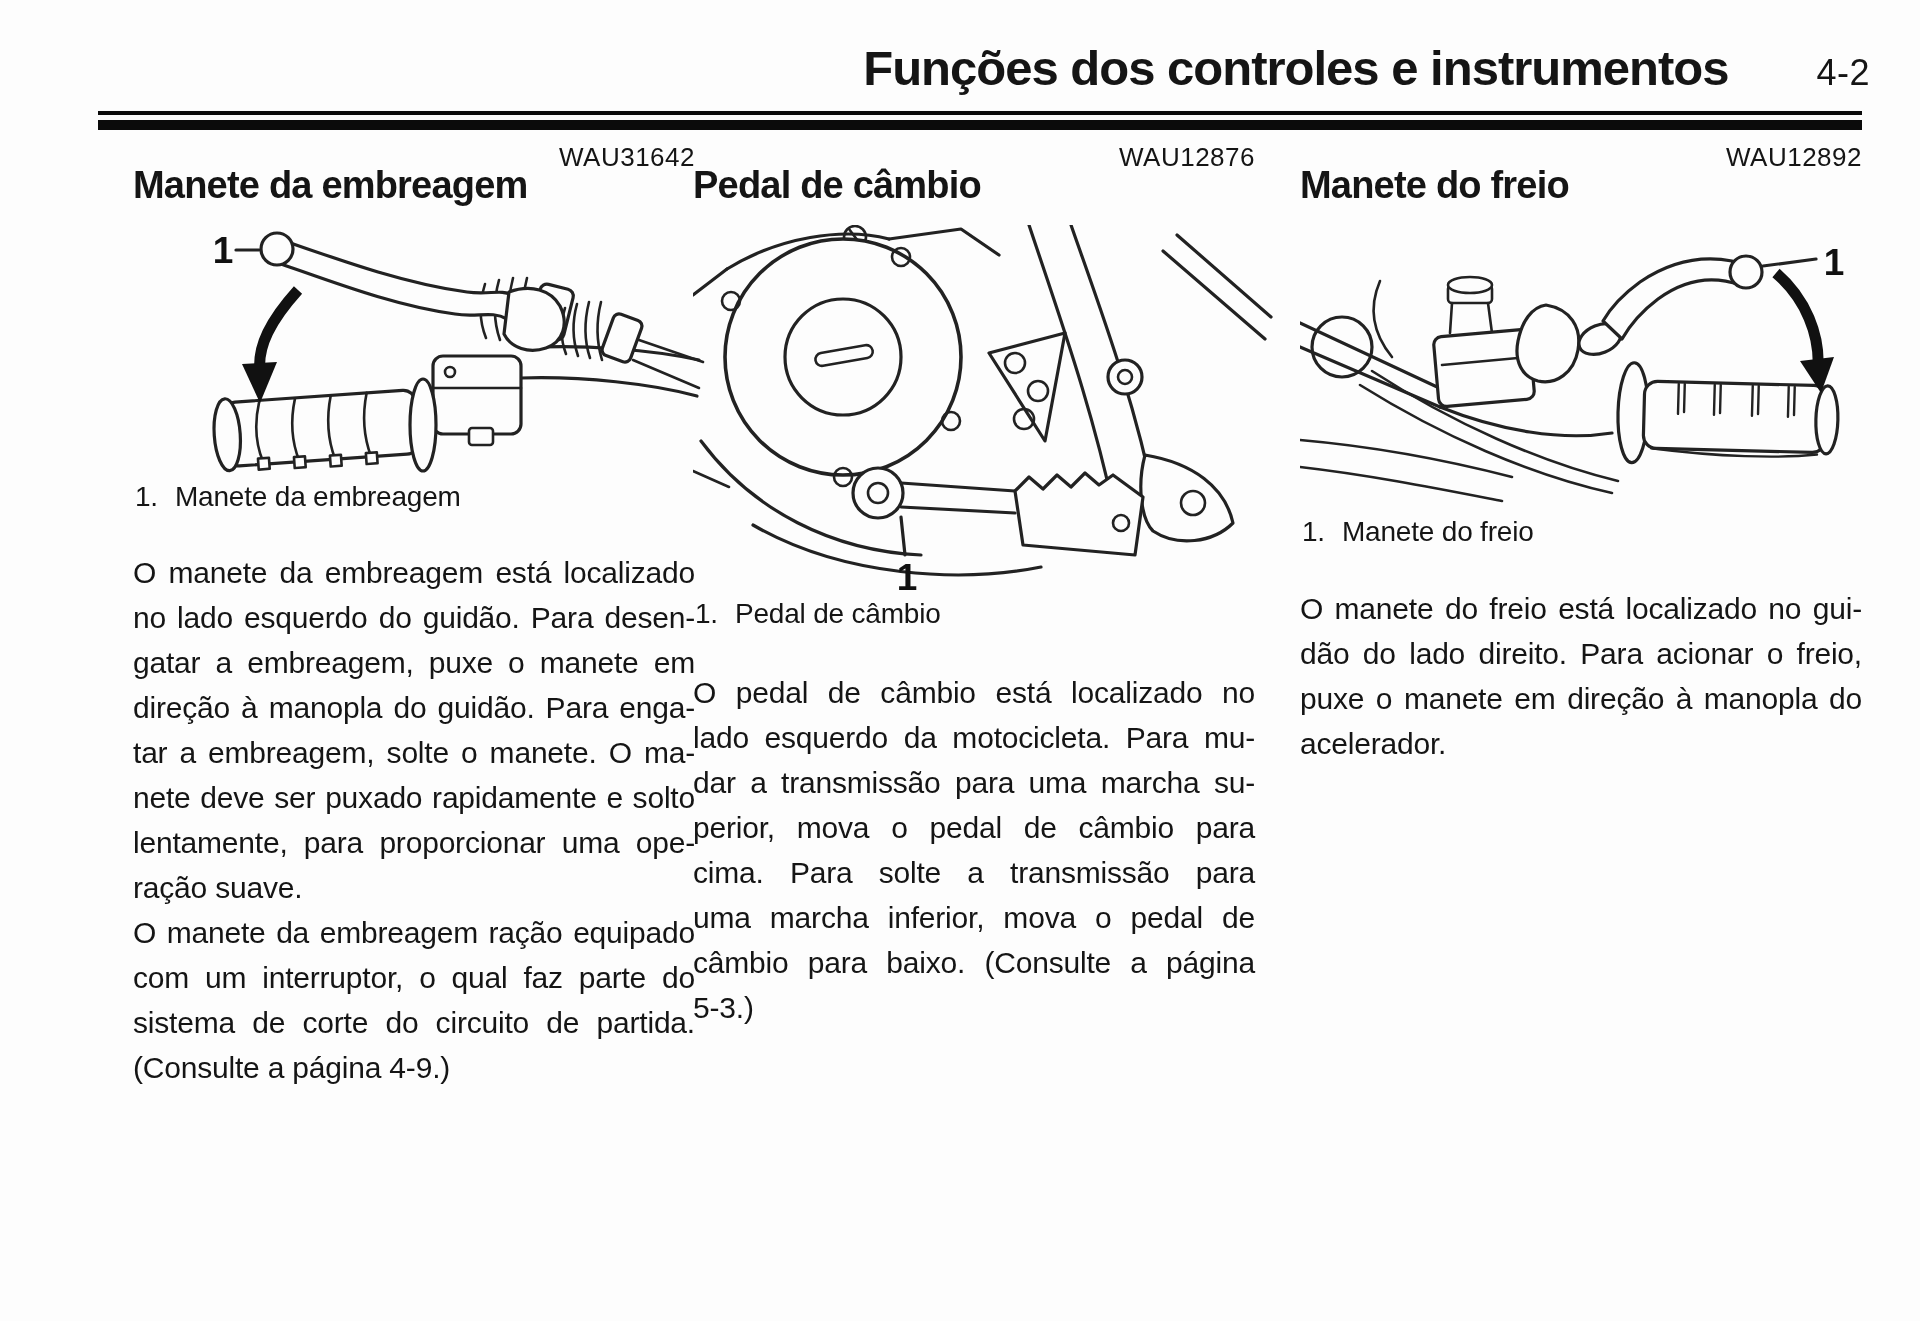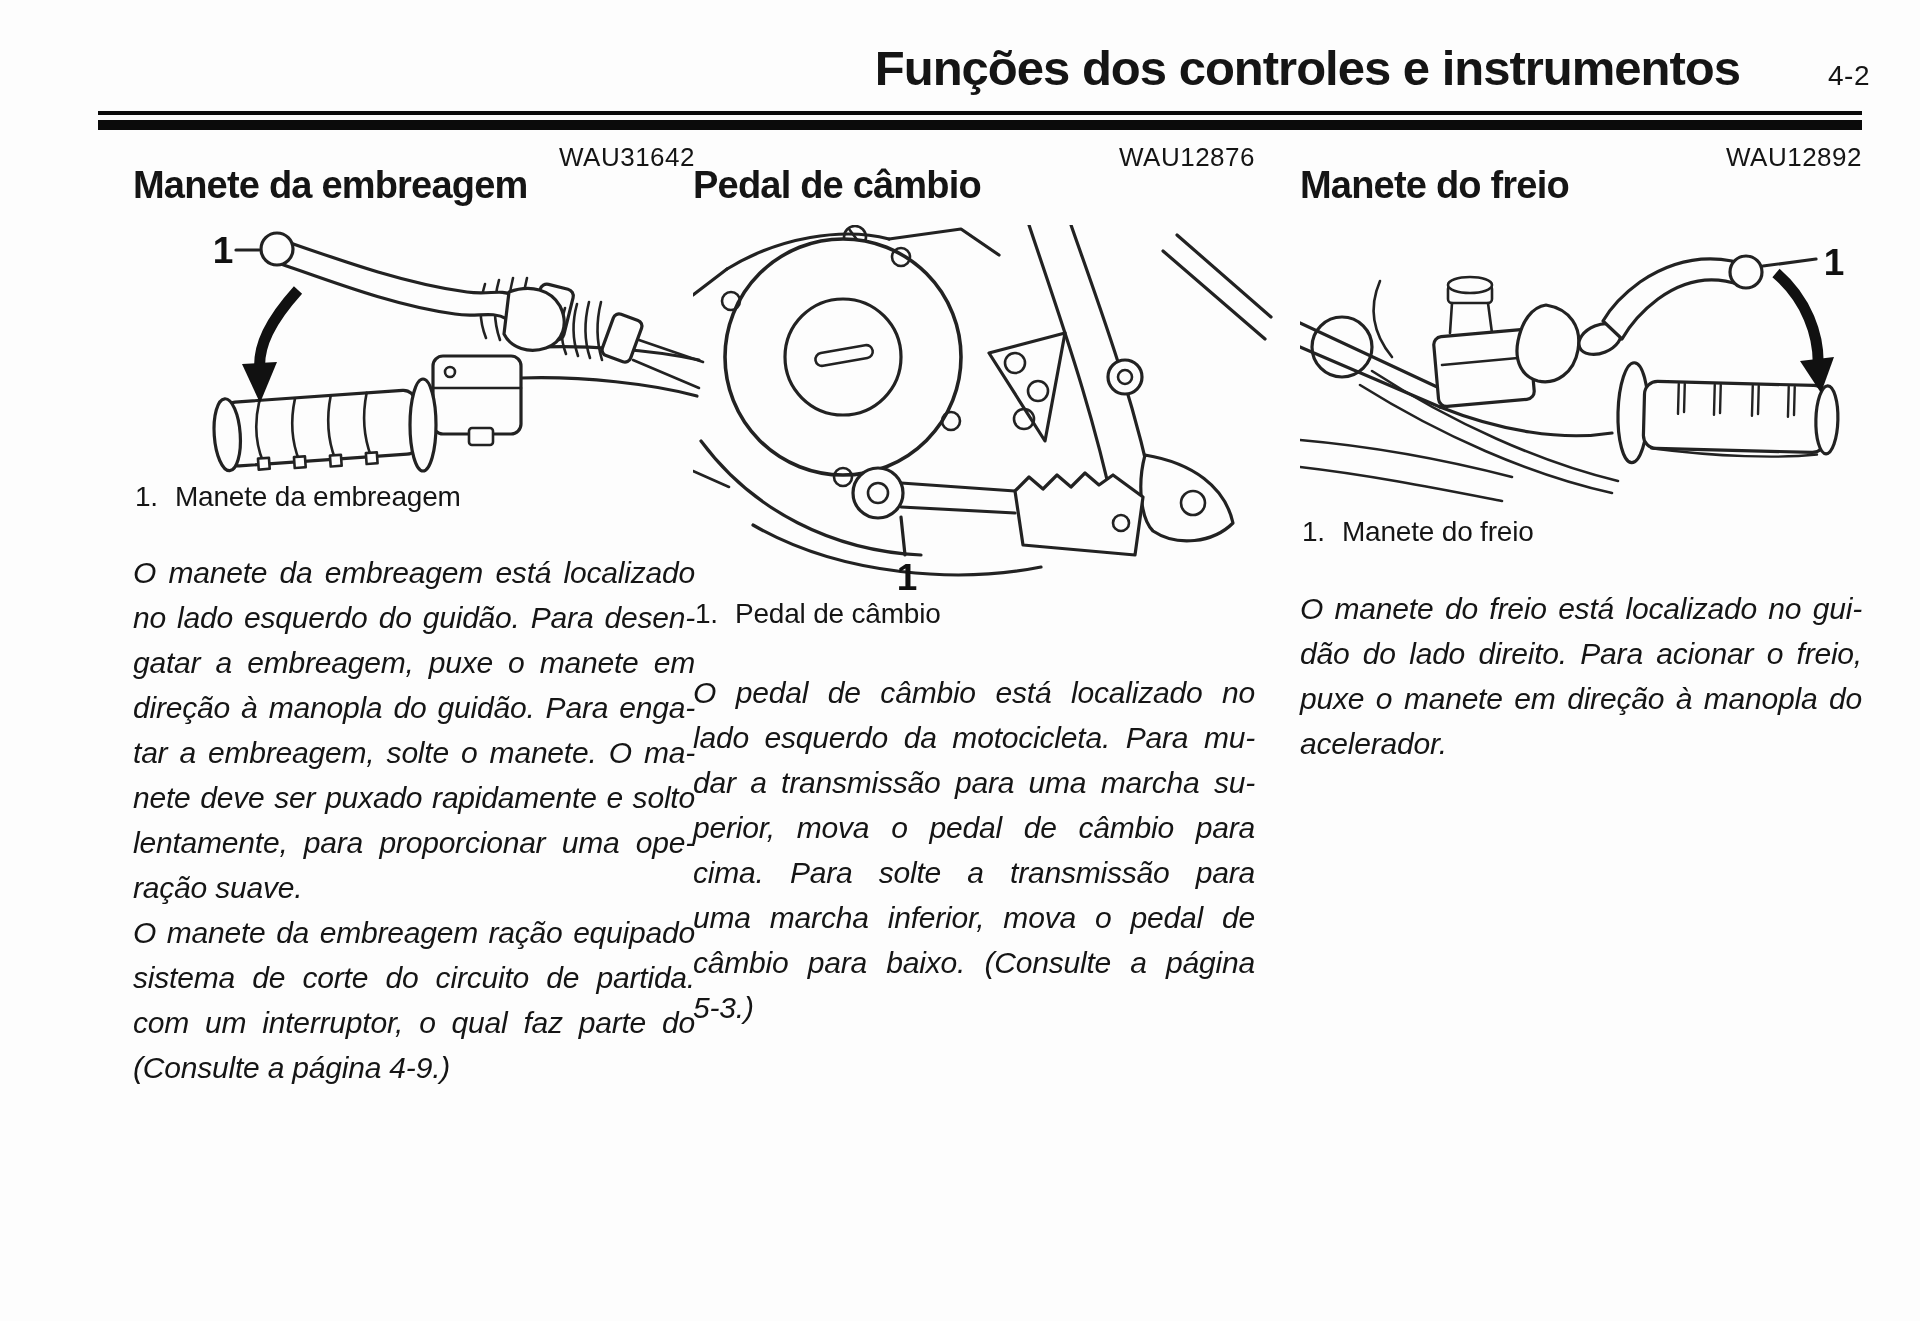--- a/index.html
+++ b/index.html
@@ -9,40 +9,40 @@
     overflow:hidden;margin:0 auto;
   }
   
   .header{
     position:absolute;top:40px;left:108px;right:50px;
     display:flex;justify-content:flex-end;align-items:baseline;gap:88px;
   }
   .header .title{
     font-size:49px;font-weight:700;letter-spacing:-1px;white-space:nowrap;
   }
-  .header .pagenum{font-size:28px;font-weight:400;letter-spacing:0.5px;}
+  .header .pagenum{font-size:36px;font-weight:400;letter-spacing:0.5px;}
   .rule{position:absolute;left:98px;width:1764px;background:#0b0b0b;}
   .rule.thin{top:111px;height:4px;}
   .rule.thick{top:120px;height:10px;}
   
   .col{position:absolute;top:138px;width:562px;height:1130px;}
   .col.c1{left:133px;} .col.c2{left:693px;} .col.c3{left:1300px;}
   .code{position:absolute;top:4px;right:0;font-size:26px;letter-spacing:0.5px;}
   .heading{position:absolute;top:26px;left:0;margin:0;font-size:38px;font-weight:700;letter-spacing:-0.8px;white-space:nowrap;}
   .fig{position:absolute;left:0;}
   .c1 .fig{top:90px;width:580px;height:252px;}
   .c2 .fig{top:87px;width:580px;height:372px;}
   .c3 .fig{top:97px;width:570px;height:268px;}
   .fig svg{display:block;width:100%;height:100%;}
   .caption{position:absolute;left:2px;display:flex;font-size:28px;letter-spacing:-0.2px;white-space:nowrap;}
   .caption .capnum{width:40px;flex:0 0 40px;}
   .c1 .caption{top:343px;} .c2 .caption{top:460px;} .c3 .caption{top:378px;}
   .body{position:absolute;left:0;width:562px;font-size:30px;line-height:45px;letter-spacing:-0.2px;}
   .c1 .body{top:412px;} .c2 .body{top:532px;} .c3 .body{top:448px;}
-  .para{margin:0;font-style:italic;}
+  .para{margin:0;}
   .jl{display:block;text-align:justify;text-align-last:justify;text-justify:inter-word;}
   .jl.last{text-align-last:left;}
   
   .ink{stroke:#222;fill:none;stroke-linecap:round;stroke-linejoin:round;}
   .callout-num{font-family:"Liberation Sans","DejaVu Sans",sans-serif;font-size:37px;font-weight:700;fill:#111;}
 </style>
 </head>
 <body>
 
 <div class="page">
@@ -127,22 +127,22 @@
         <span class="jl">no lado esquerdo do guidão. Para desen-</span>
         <span class="jl">gatar a embreagem, puxe o manete em</span>
         <span class="jl">direção à manopla do guidão. Para enga-</span>
         <span class="jl">tar a embreagem, solte o manete. O ma-</span>
         <span class="jl">nete deve ser puxado rapidamente e solto</span>
         <span class="jl">lentamente, para proporcionar uma ope-</span>
         <span class="jl last">ração suave.</span>
       </p>
       <p class="para">
         <span class="jl">O manete da embreagem ração equipado</span>
+        <span class="jl">com um interruptor, o qual faz parte do</span>
         <span class="jl">sistema de corte do circuito de partida.</span>
-        <span class="jl">com um interruptor, o qual faz parte do</span>
         <span class="jl last">(Consulte a página 4-9.)</span>
       </p>
     </div>
   </section>
 
   <section class="col c2">
     <div class="code">WAU12876</div>
     <h2 class="heading">Pedal de câmbio</h2>
 
     <figure class="fig" style="margin:0">

